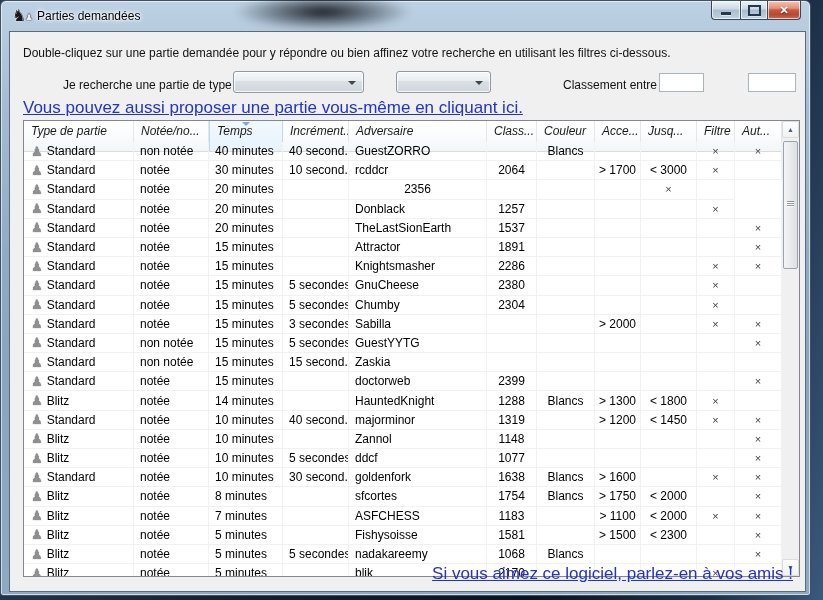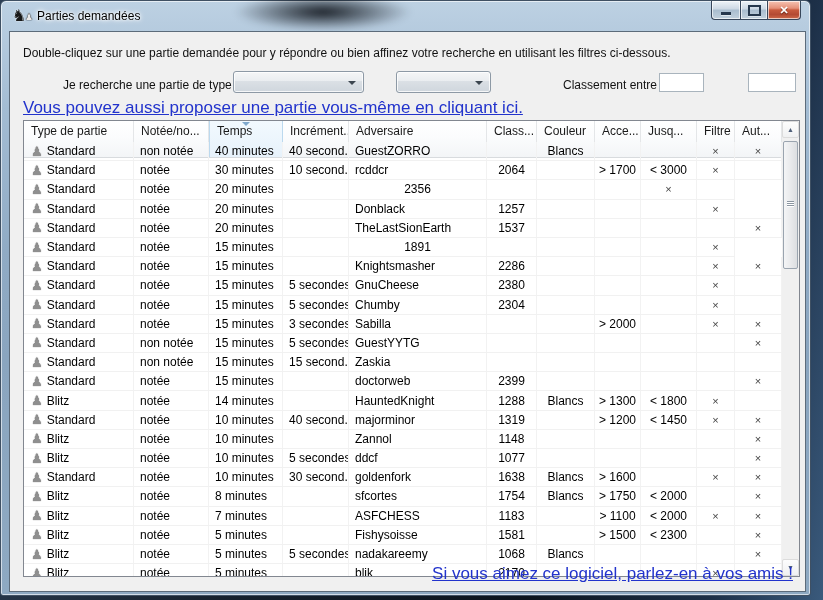--- a/index.html
+++ b/index.html
@@ -48,24 +48,24 @@
   .combo .arrow{position:absolute;right:7px;top:9px;width:0;height:0;
     border-left:4px solid transparent;border-right:4px solid transparent;border-top:4px solid #3c4650;}
   .tbox{position:absolute;height:19px;box-sizing:border-box;border:1px solid #a9b4bd;background:#fff;
     font:12px "Liberation Sans",sans-serif;padding:0 3px;}
   .link{font-size:17px;color:#2233cc;text-decoration:underline;cursor:pointer;}
   .propose{position:absolute;left:13px;top:66px;}
   .footer-link{position:absolute;right:12px;top:532px;}
   
   .table{position:absolute;left:13px;top:88px;width:777px;height:457px;box-sizing:border-box;
     border:1px solid #828790;background:#fff;overflow:hidden;}
-  .thead{position:relative;height:37px;width:758px;display:grid;
+  .thead{position:relative;height:31px;width:758px;display:grid;
     grid-template-columns:110px 75px 74px 66px 138px 50px 58px 46px 56px 38px 47px;
     background:linear-gradient(180deg,#ffffff 0%,#fbfcfd 45%,#f3f5f7 100%);
-    border-bottom:1px solid #d8dbde;box-sizing:border-box;}
+    border-bottom:1px solid #d8dbde;box-sizing:border-box;font-style:italic;}
   .hcell{position:relative;box-sizing:border-box;padding-left:7px;font-size:12px;color:#1a1a1a;
     line-height:20px;white-space:nowrap;overflow:hidden;border-right:1px solid #e4e6e8;cursor:default;}
   .hcell.sorted{background:linear-gradient(180deg,#f2f9fe 0%,#e7f2fb 100%);
     border-left:1px solid #bcd9ee;border-right:1px solid #bcd9ee;}
   .sort-arrow{position:absolute;top:1px;left:50%;margin-left:-4px;width:0;height:0;
     border-left:4px solid transparent;border-right:4px solid transparent;border-top:4px solid #7fa8cc;}
   .tbody{position:absolute;top:21px;left:0;right:17px;bottom:0;overflow:hidden;}
   .trow{display:grid;grid-template-columns:110px 75px 74px 66px 138px 50px 58px 46px 56px 38px 47px;
     height:19.2px;box-sizing:border-box;cursor:default;}
   .cell{box-sizing:border-box;border-right:1px solid #f2f2f2;border-bottom:1px solid #f1f1f1;
@@ -227,20 +227,21 @@
             <div class="cell c-auto">×</div>
           </div>
           <div class="trow">
             <div class="cell c-type">
               <span class="pawn">♟</span>
               <span>Standard</span>
             </div>
             <div class="cell c-rated">notée</div>
             <div class="cell c-time">15 minutes</div>
             <div class="cell c-increment"></div>
+            <div class="cell c-opponent">Attractor</div>
             <div class="cell c-rating">1891</div>
             <div class="cell c-color"></div>
             <div class="cell c-accept"></div>
             <div class="cell c-until"></div>
             <div class="cell c-filter"></div>
             <div class="cell c-auto">×</div>
           </div>
           <div class="trow">
             <div class="cell c-type">
               <span class="pawn">♟</span>

